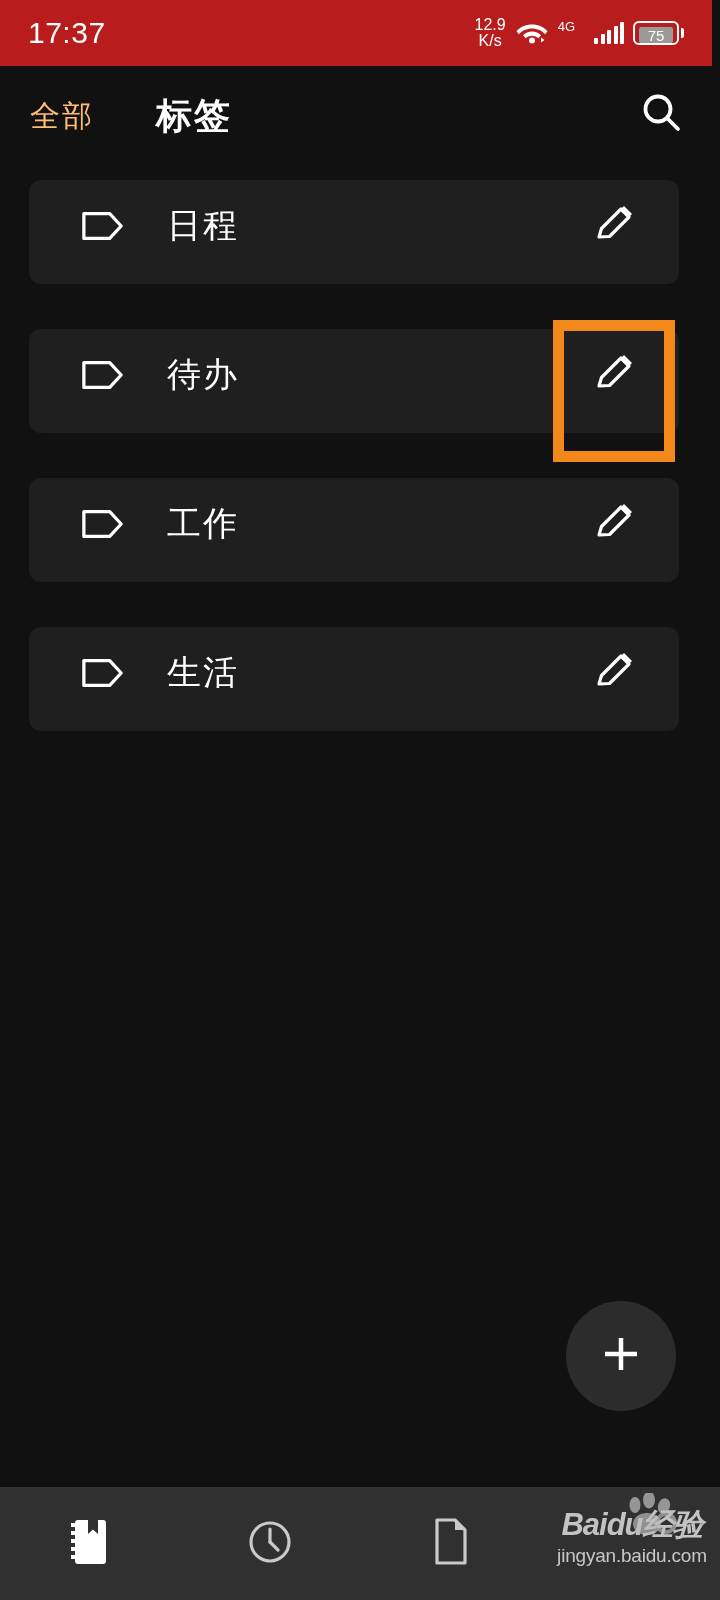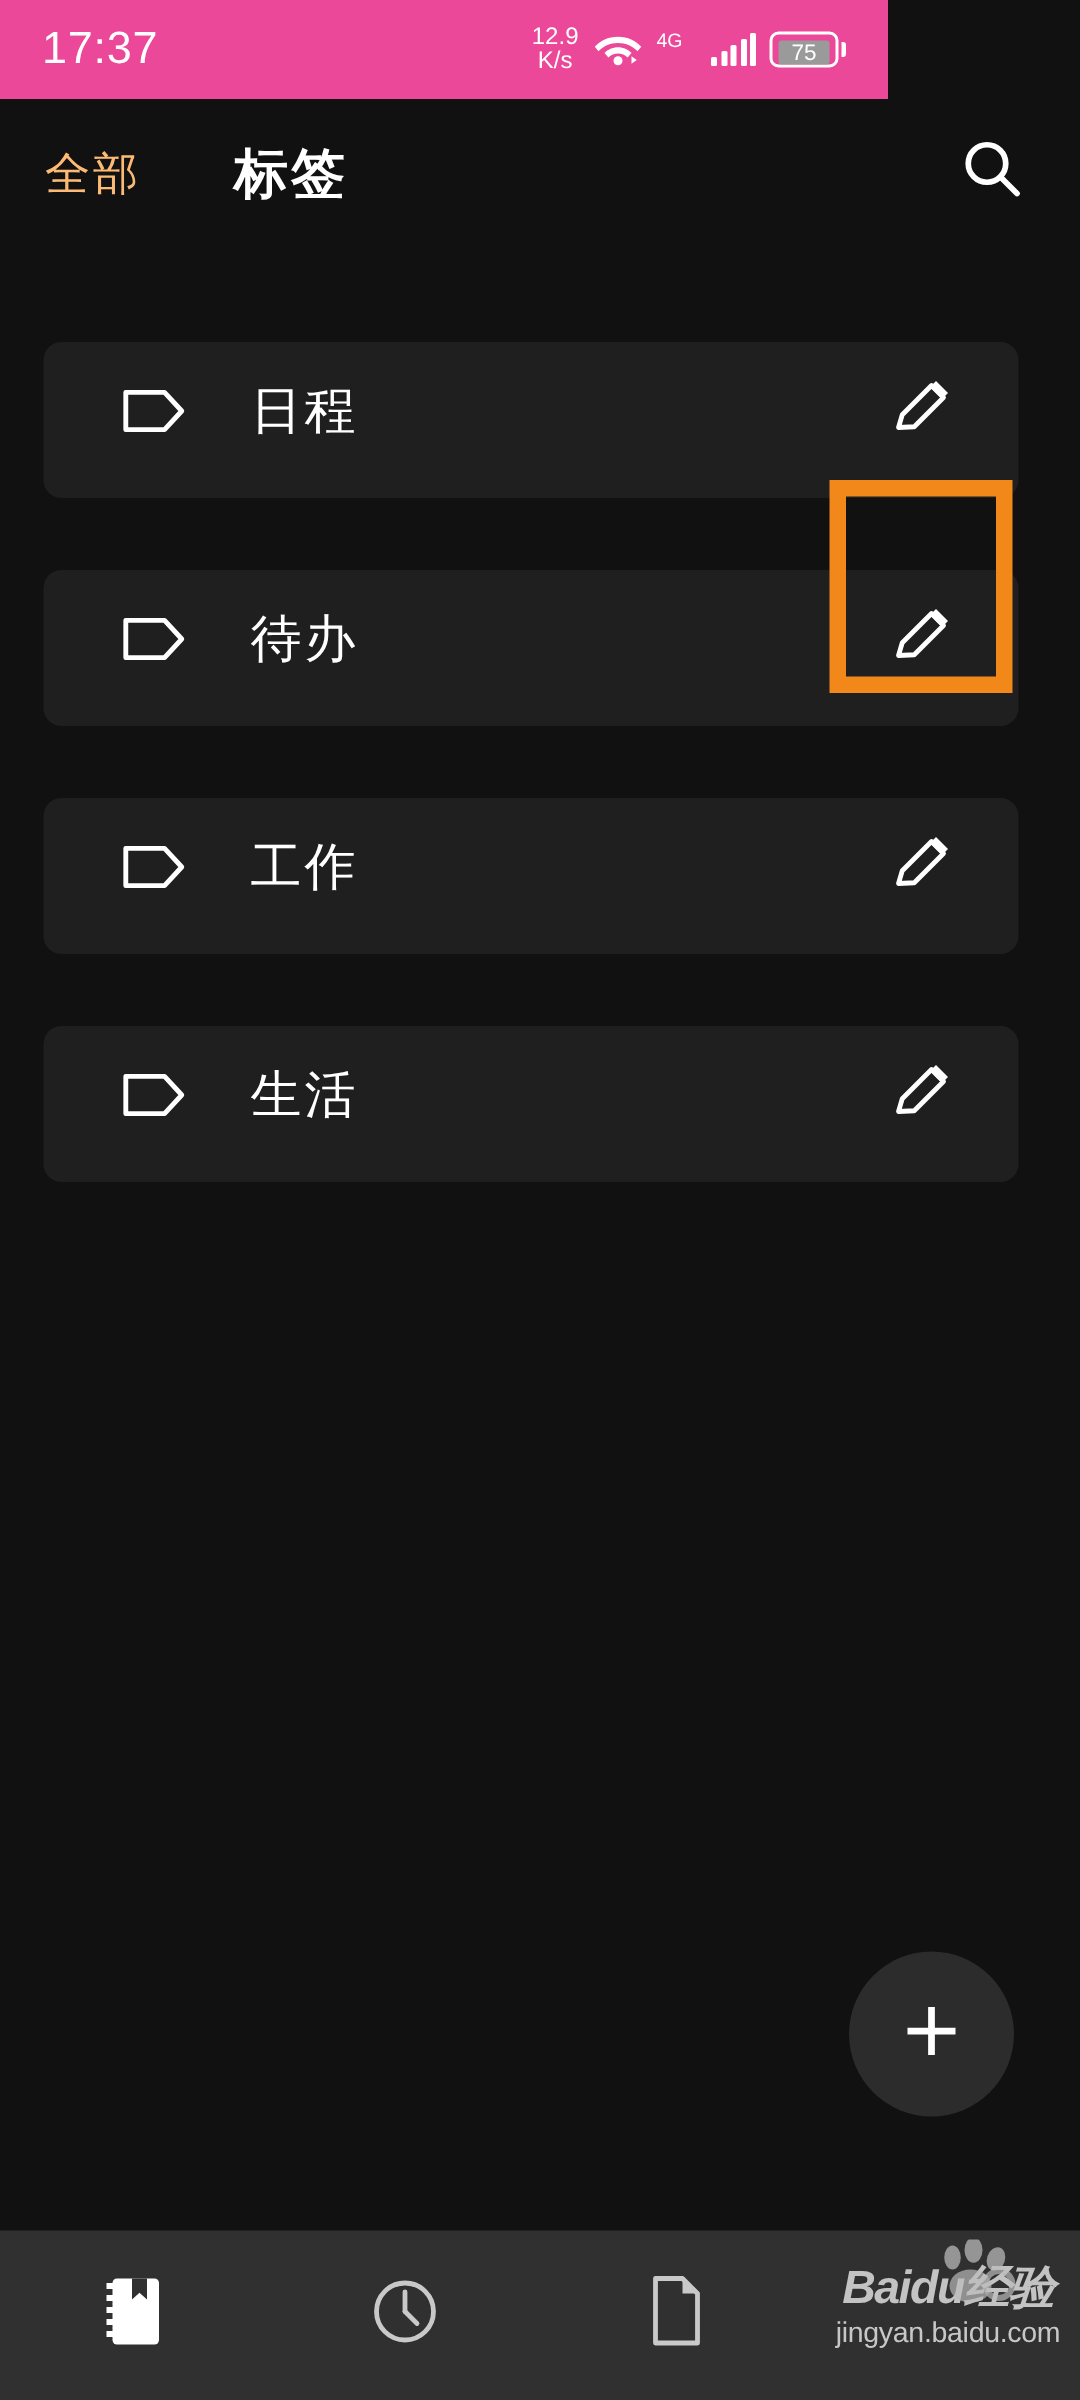--- a/index.html
+++ b/index.html
@@ -15,23 +15,23 @@
     width: 720px;
     height: 1600px;
     background: #111111;
     overflow: hidden;
   }
 
   
   .status-bar {
     position: absolute;
     top: 0; left: 0;
-    width: 592px;
+    width: 712px;
     height: 66px;
-    background: #ec4899;
+    background: #b91c1c;
     display: flex;
     align-items: center;
     justify-content: space-between;
     padding: 0 28px;
     box-sizing: border-box;
   }
   .status-time {
     color: #ffffff;
     font-size: 30px;
     letter-spacing: 0.5px;
@@ -147,21 +147,20 @@
   .tag-row {
     position: relative;
     height: 104px;
     background: #1f1f1f;
     border-radius: 12px;
     margin-bottom: 45px;
     display: flex;
     align-items: center;
     box-sizing: border-box;
     padding: 0 0 12px 52px;
-    margin-top: 48px;
   }
   .tag-icon {
     width: 44px;
     height: 44px;
     display: flex;
     align-items: center;
     justify-content: center;
     flex: 0 0 auto;
   }
   .tag-label {

